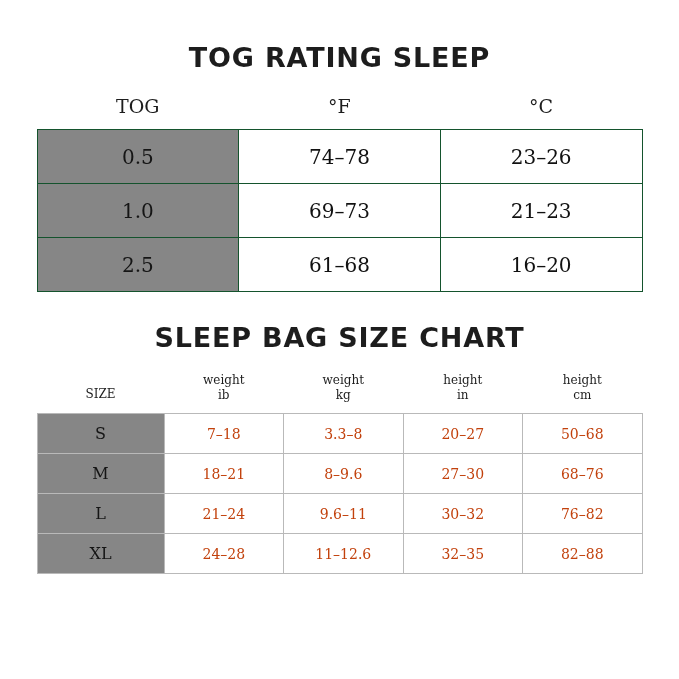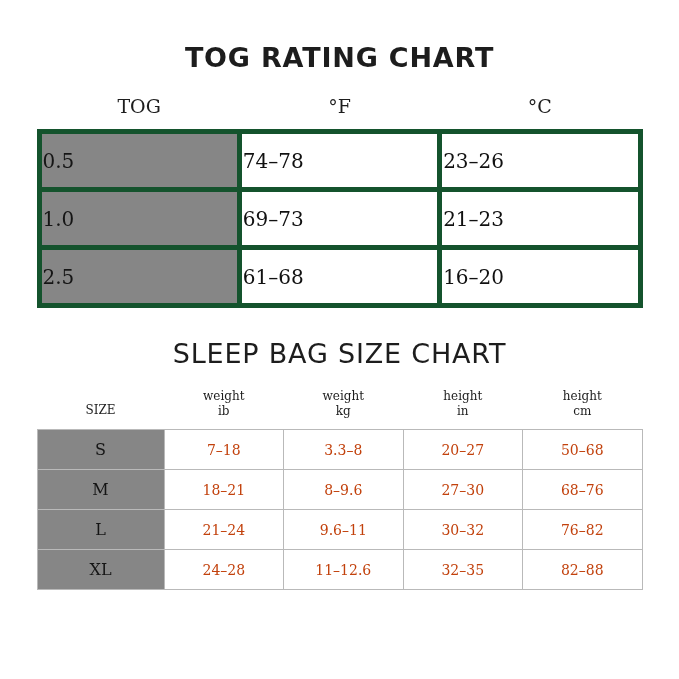--- a/index.html
+++ b/index.html
@@ -43,38 +43,38 @@
   }
   .tog-head td {
     border: none;
     text-align: center;
     font-size: 19px;
     color: #1d1d1d;
     padding: 0 0 12px 0;
     font-family: "DejaVu Serif", serif;
   }
   .tog-body td {
-    border: 5px solid #14532d;
+    border: 1px solid #14532d;
     height: 51px;
-    text-align: left;
+    text-align: center;
     vertical-align: middle;
     font-size: 20px;
     color: #111111;
     font-family: "DejaVu Serif", serif;
   }
   .tog-body td.shade {
     background: #868686;
     color: #151515;
   }
 
   
   .sbs-title {
     text-align: center;
     font-size: 27px;
-    font-weight: normal;
+    font-weight: bold;
     letter-spacing: 0.8px;
     color: #1d1d1d;
     margin: 30px 0 0 0;
   }
   .sbs-wrap {
     margin: 20px auto 0 auto;
     width: 606px;
   }
   .sbs-head td {
     border: none;
@@ -104,21 +104,21 @@
     background: #868686;
     color: #151515;
     font-size: 16px;
   }
 </style>
 </head>
 <body>
 
 <div class="page">
 
-  <div class="tog-title">TOG RATING CHART</div>
+  <div class="tog-title">TOG RATING SLEEP</div>
 
   <div class="tog-wrap">
     <table class="grid">
       <colgroup>
         <col style="width:33.33%">
         <col style="width:33.33%">
         <col style="width:33.34%">
       </colgroup>
       <tbody>
         <tr class="tog-head">

